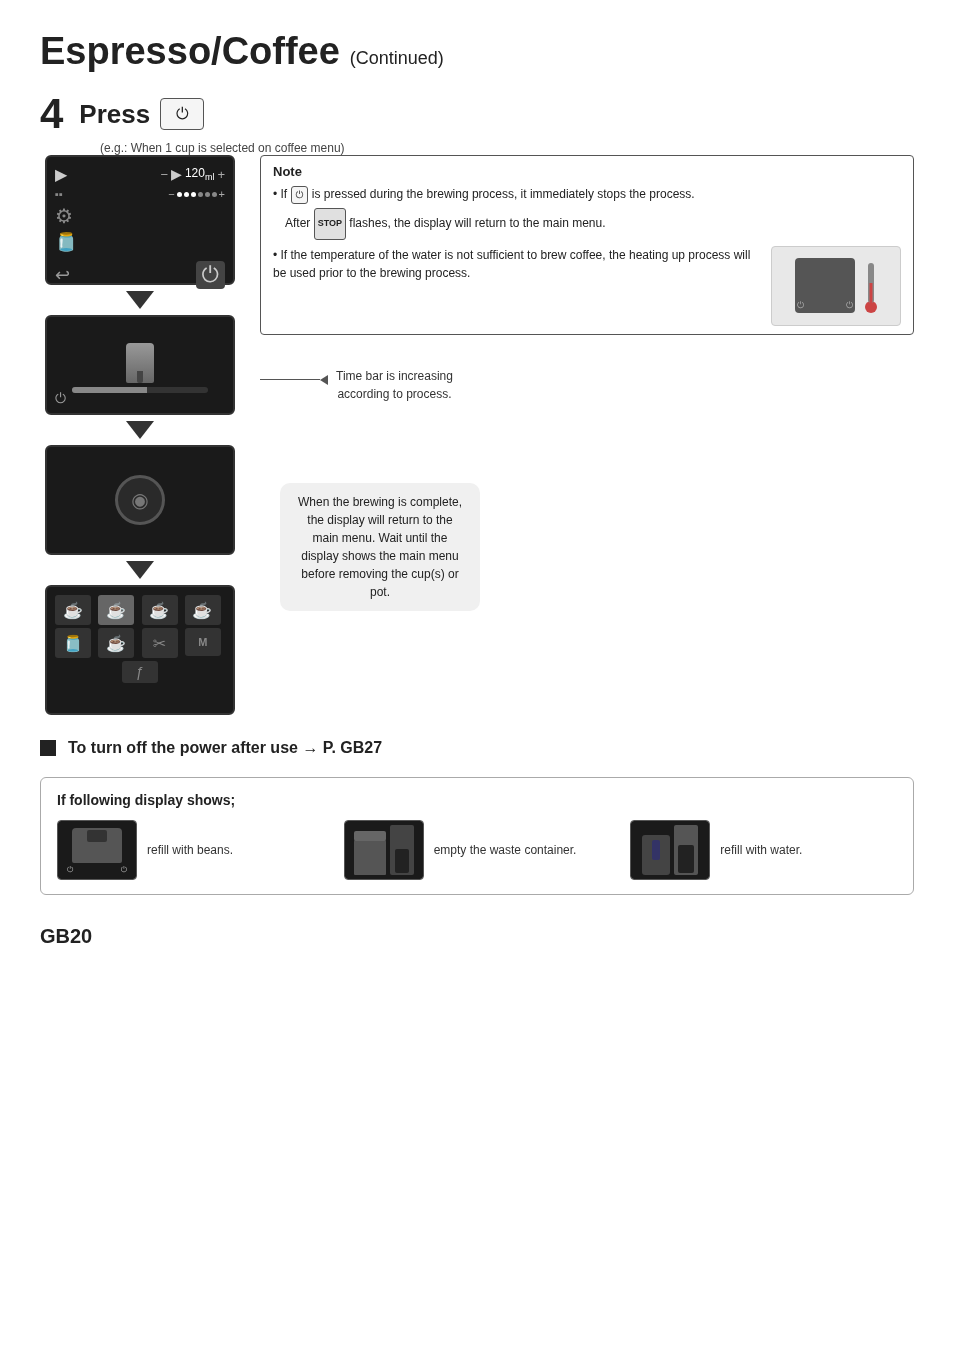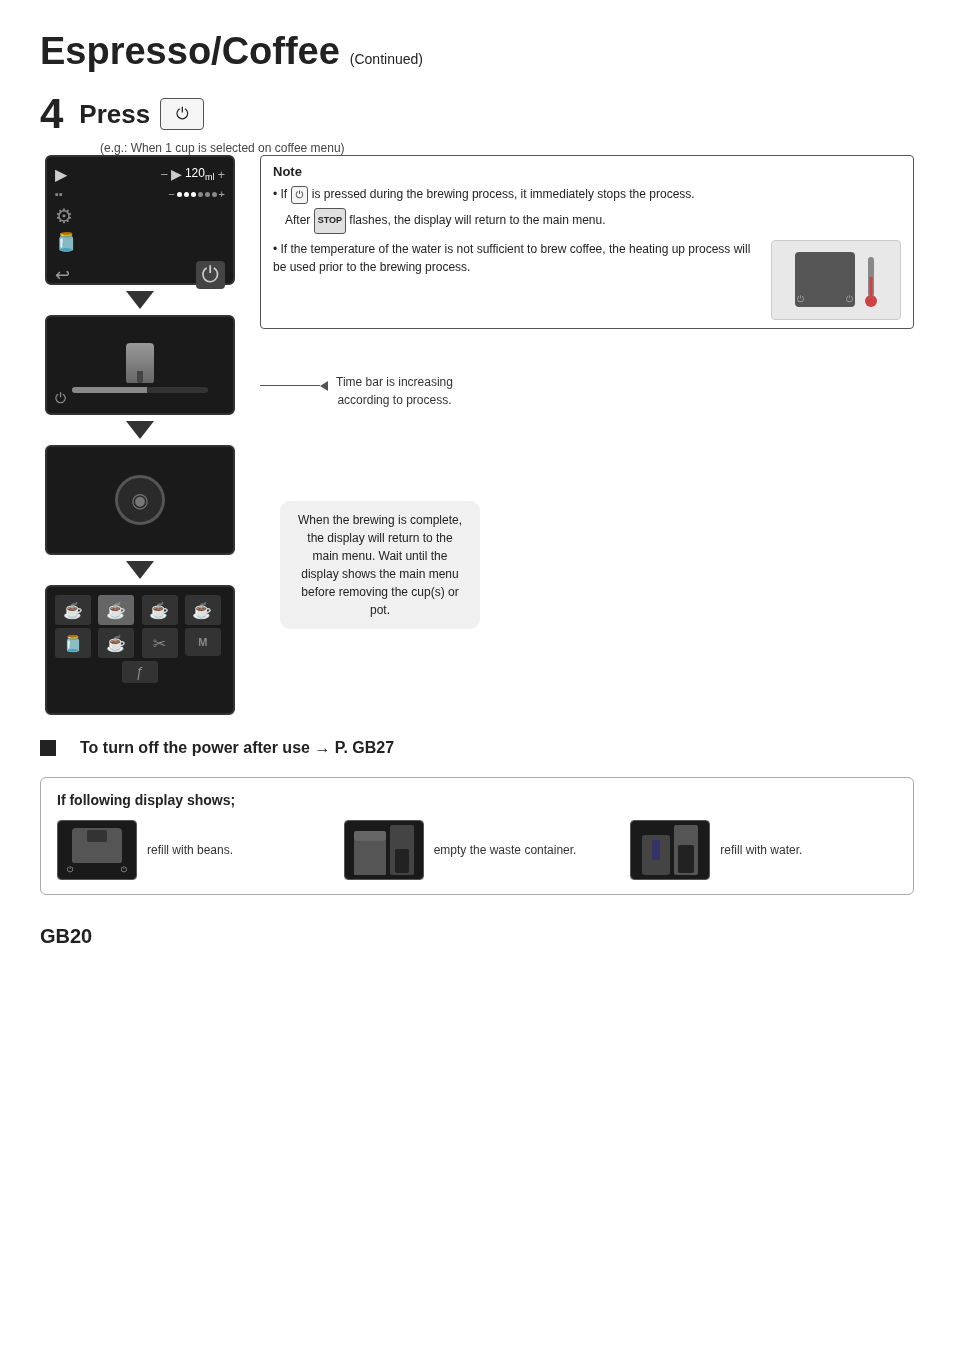--- a/index.html
+++ b/index.html
@@ -136,21 +136,21 @@
     }
     .stop-badge {
       display: inline-flex;
       align-items: center;
       justify-content: center;
       border: 1.5px solid #555;
       border-radius: 3px;
       padding: 0 3px;
       font-size: 9px;
       font-weight: bold;
-      height: 26px;
+      height: 32px;
       background: #e0e0e0;
       color: #222;
       vertical-align: middle;
     }
 
     
     .speech-bubble {
       background: #f0f0f0;
       border-radius: 10px;
       padding: 10px 14px;
@@ -160,21 +160,21 @@
       max-width: 200px;
       margin-top: 20px;
     }
 
     
     .power-off-section {
       margin-top: 20px;
       margin-bottom: 20px;
       display: flex;
       align-items: center;
-      gap: 20px;
+      gap: 8px;
       font-size: 16px;
       font-weight: bold;
     }
     .black-square {
       width: 16px;
       height: 16px;
       background: #222;
       display: inline-block;
       margin-right: 4px;
       flex-shrink: 0;
@@ -338,21 +338,21 @@
       align-items: flex-end;
       gap: 6px;
     }
 
   </style>
 </head>
 <body>
 
 <div style="margin-bottom:20px;">
   <span style="font-size:38px; font-weight:bold;">Espresso/Coffee</span>
-  <span style="font-size:14px; font-weight:normal; margin-left:6px;">(Continued)</span>
+  <span style="font-size:18px; font-weight:normal; margin-left:6px;">(Continued)</span>
 </div>
 
 <div class="step-header">
   <span class="step-number">4</span>
   <span class="step-label">Press</span>
   <span class="button-icon">⏻</span>
 </div>
 <div class="step-subtitle">(e.g.: When 1 cup is selected on coffee menu)</div>
 
 <div class="main-content">
@@ -450,21 +450,21 @@
         <div class="menu-cell">✂</div>
         <div class="menu-cell-m">M</div>
       </div>
       <div class="menu-foot">
         <div class="menu-foot-btn">ƒ</div>
       </div>
     </div>
 
   </div>
 
-  <div style="flex:1; display:flex; flex-direction:column; gap:12px;">
+  <div style="flex:1; display:flex; flex-direction:column; gap:0;">
 
     <div class="note-box">
       <div class="note-title">Note</div>
 
       <div class="note-item">
         <span class="note-item-text">
           • If <span class="inline-btn">⏻</span> is pressed during the brewing process, it immediately stops the process.
         </span>
       </div>
       <div class="note-item" style="margin-left:12px; margin-bottom:6px;">

